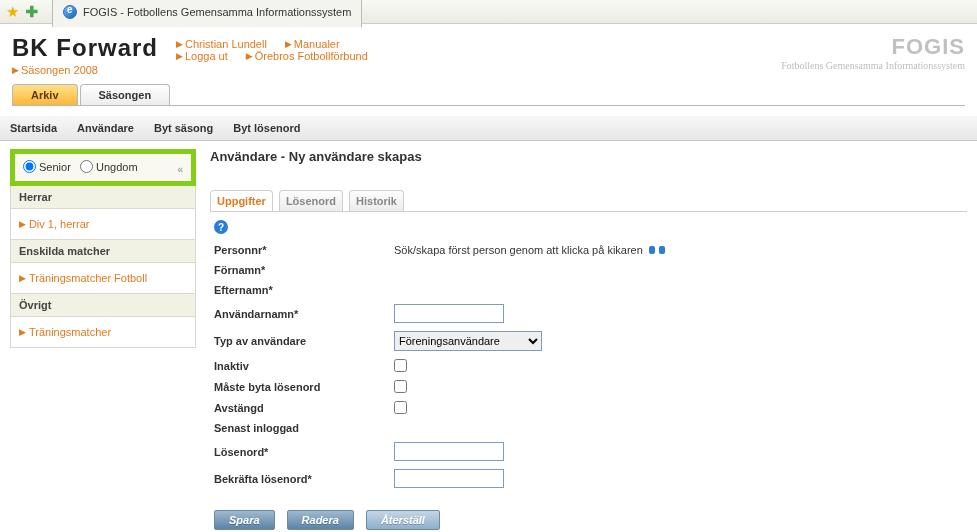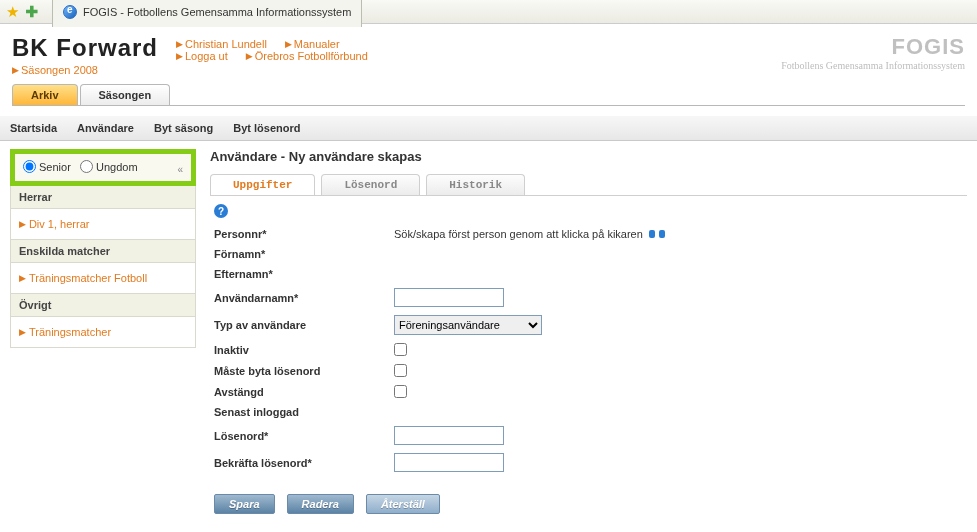--- a/index.html
+++ b/index.html
@@ -31,23 +31,23 @@
 .content { display: flex; gap: 14px; padding: 8px 10px; }
 .sidebar { width: 186px; }
 .side-top { background: #f9f9f0; border: 5px solid #84cc16; padding: 6px 8px; display: flex; justify-content: space-between; align-items: flex-end; }
 .side-top label { display: inline-flex; align-items: center; gap: 3px; }
 .collapse { color: #888; font-size: 10px; cursor: pointer; }
 .side-h { background: #f1f1e4; border: 1px solid #d9d9cd; border-top: none; padding: 5px 8px; font-weight: bold; color: #444; }
 .side-body { border: 1px solid #d9d9cd; border-top: none; padding: 6px 8px; }
 .side-link { color: #e27a1f; display: flex; align-items: center; gap: 3px; cursor: pointer; padding: 3px 0; }
 .side-link .arr { font-size: 9px; }
 .main { flex: 1; }
-.page-title { font-weight: bold; font-size: 13px; color: #333; margin-bottom: 10px; }
+.page-title { font-weight: bold; font-size: 13px; color: #333; margin-bottom: 26px; }
 .subtabs { display: flex; gap: 6px; border-bottom: 1px solid #cfcfcf; }
-.subtab { padding: 4px 22px; border: 1px solid #cfcfcf; border-bottom: none; border-radius: 4px 4px 0 0; background: linear-gradient(#fdfdfd,#ececec); color: #888; font-weight: bold; cursor: pointer; font-family: Liberation Mono, monospace; }
+.subtab { padding: 4px 6px; border: 1px solid #cfcfcf; border-bottom: none; border-radius: 4px 4px 0 0; background: linear-gradient(#fdfdfd,#ececec); color: #888; font-weight: bold; cursor: pointer; }
 .subtab.active { color: #e27a1f; background: #fff; }
 .help-icon { width: 14px; height: 14px; border-radius: 50%; background: #2a7dd4; color: #fff; display: inline-flex; align-items: center; justify-content: center; font-size: 10px; font-weight: bold; margin: 8px 0 6px 4px; cursor: pointer; }
 .form-row { display: flex; align-items: center; padding: 4px 4px; }
 .form-label { width: 180px; font-weight: bold; color: #333; }
 .form-val { flex: 1; display: flex; align-items: center; gap: 6px; }
 .hint { color: #333; text-align: right; }
 .binoc { width: 16px; height: 12px; display: inline-block; position: relative; cursor: pointer; }
 .binoc::before, .binoc::after { content: ''; position: absolute; width: 6px; height: 8px; background: #2a7dd4; border-radius: 2px; top: 2px; }
 .binoc::before { left: 0; }
 .binoc::after { right: 0; }

